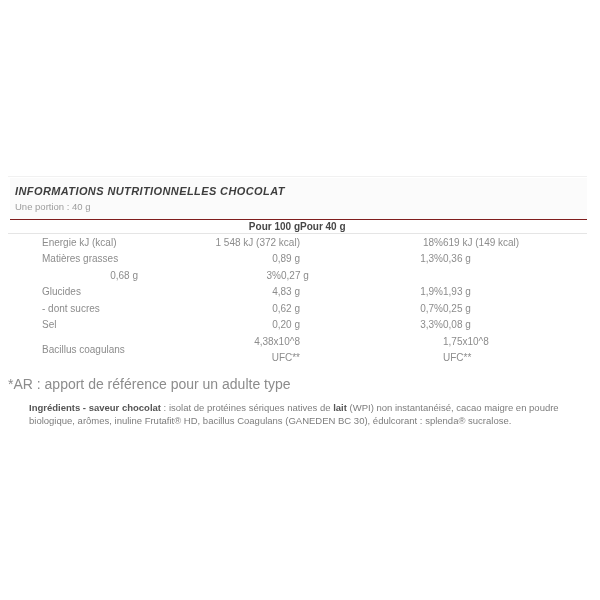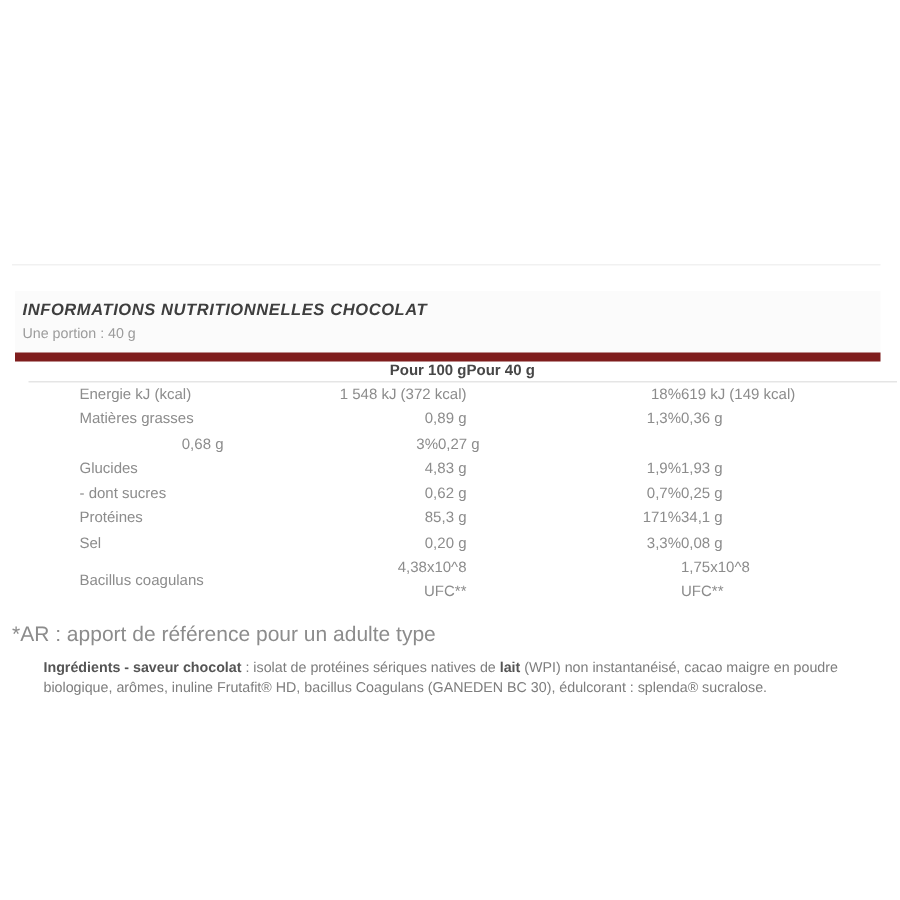--- a/index.html
+++ b/index.html
@@ -12,38 +12,38 @@
   }
   .section {
     position: absolute;
     top: 176px;
     left: 8px;
     right: 13px;
     border-top: 1px solid #f1f1f1;
   }
   .title-block {
     margin-left: 2px;
-    margin-top: 17px;
+    margin-top: 1px;
     background: #fbfbfb;
-    border-bottom: 6px solid #7f1d1d;
+    border-bottom: 1px solid #7f1d1d;
     padding: 7px 0 7px 5px;
   }
   .title {
     font-size: 11px;
     font-weight: bold;
     font-style: italic;
     letter-spacing: 0.4px;
     color: #3e3e3e;
   }
   .subtitle {
     font-size: 9.5px;
     color: #9c9c9c;
     margin-top: 4px;
   }
-  .ntable { width: 100%; margin-left: 11px; }
+  .ntable { width: 100%; }
   .trow {
     display: flex;
     align-items: center;
     height: 16.5px;
     font-size: 10px;
   }
   .trow.thead {
     height: 14px;
     border-bottom: 1px solid #e5e5e5;
     font-weight: bold;
@@ -118,26 +118,20 @@
       <div class="cell c-per40">1,93 g</div>
     </div>
 
     <div class="trow">
       <div class="cell c-label">- dont sucres</div>
       <div class="cell c-per100">0,62 g</div>
       <div class="cell c-ar">0,7%</div>
       <div class="cell c-per40">0,25 g</div>
     </div>
 
-    <div class="trow">
-      <div class="cell c-label">Protéines</div>
-      <div class="cell c-per100">85,3 g</div>
-      <div class="cell c-ar">171%</div>
-      <div class="cell c-per40">34,1 g</div>
-    </div>
 
     <div class="trow">
       <div class="cell c-label">Sel</div>
       <div class="cell c-per100">0,20 g</div>
       <div class="cell c-ar">3,3%</div>
       <div class="cell c-per40">0,08 g</div>
     </div>
 
     <div class="trow bacillus">
       <div class="cell c-label">Bacillus coagulans</div>

